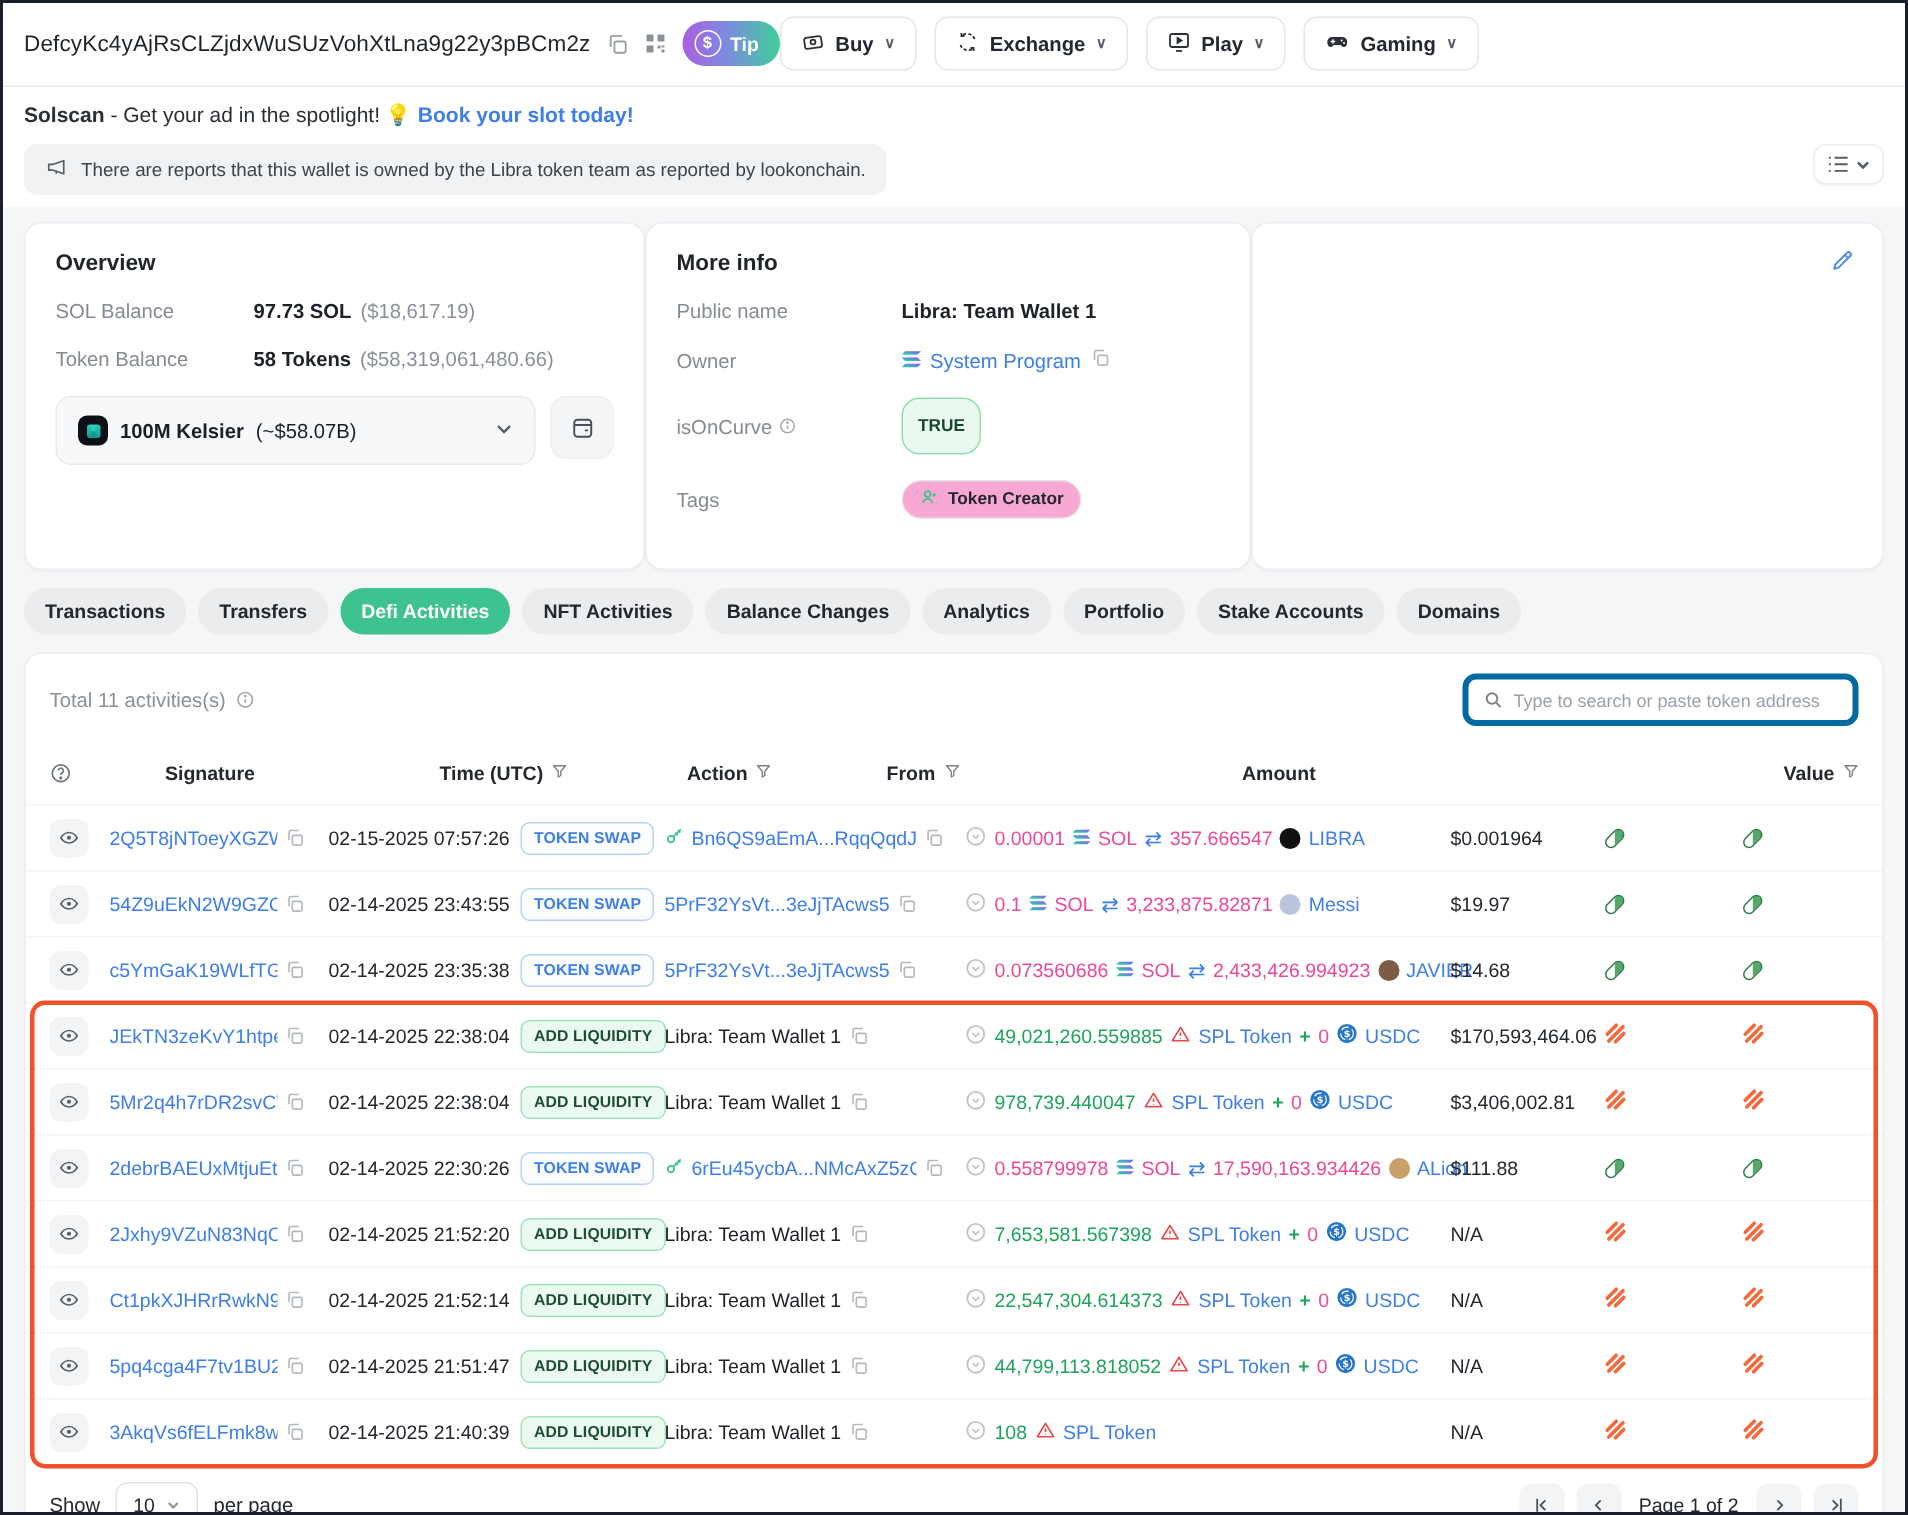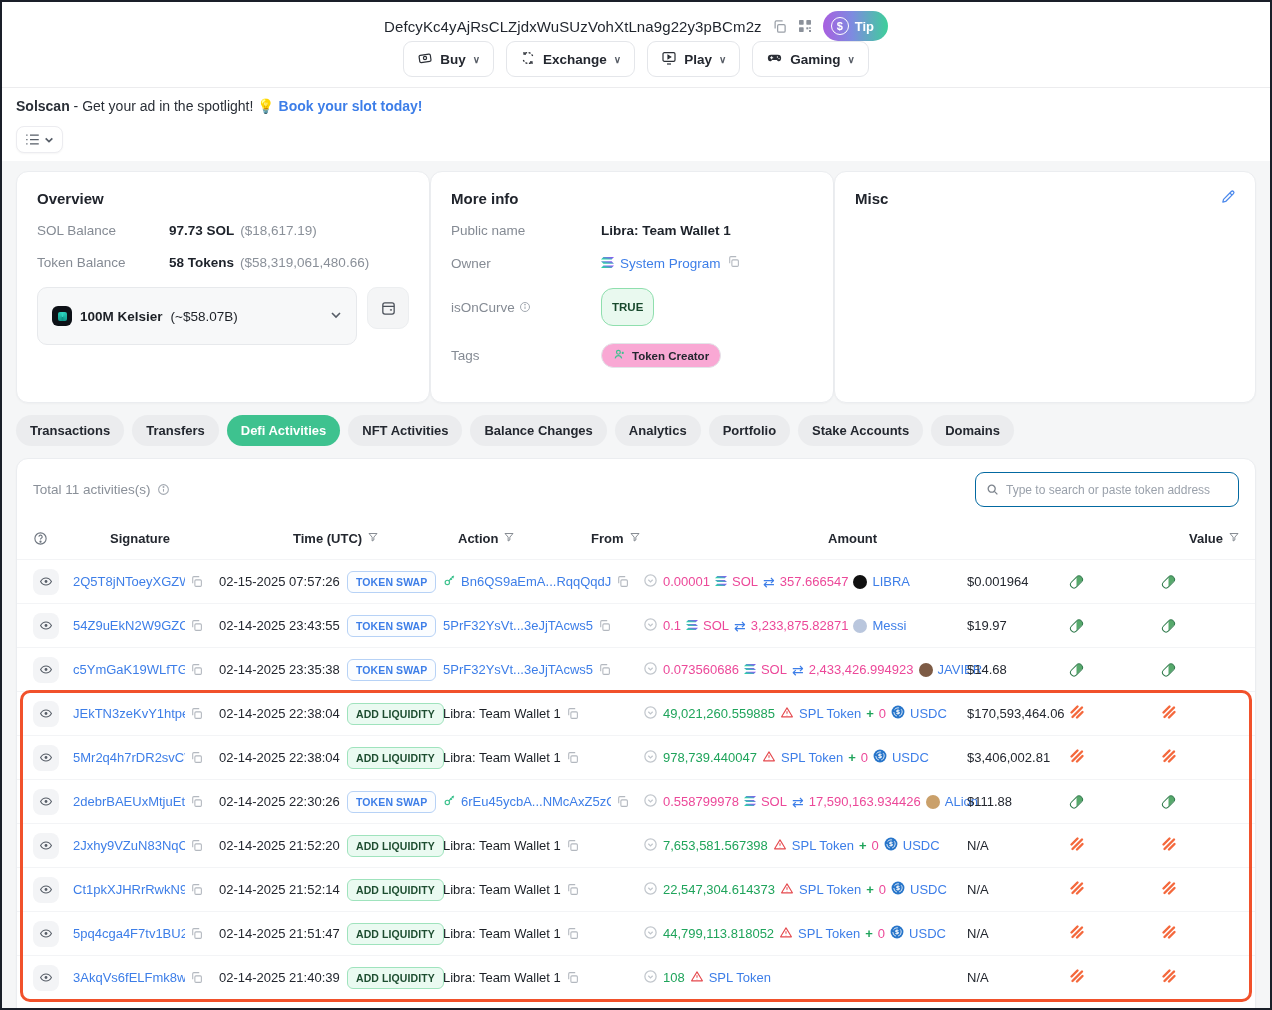--- a/index.html
+++ b/index.html
@@ -1,21 +1,21 @@
 <!DOCTYPE html>
 <html><head>
 <meta charset="utf-8">
 <style>
   * { box-sizing: border-box; margin: 0; padding: 0; }
   html,body { background:#fff; }
   body { width:1272px; height:1010px; font-family:"Liberation Sans",sans-serif; color:#1c2026; position:relative; overflow:hidden; }
   .frame { position:absolute; inset:0; border:2px solid #1a1f29; pointer-events:none; z-index:50; }
 
   
-  .topbar { display:flex; align-items:center; justify-content:flex-start; padding:11px 16px 10px;flex-direction:column; }
+  .topbar { display:flex; align-items:center; justify-content:flex-start; padding:11px 16px 10px; }
   .topbar-left { display:flex; align-items:center; gap:10px; }
   .address { font-size:15px; font-weight:500; color:#1f242c; letter-spacing:.1px; }
   .icon-btn { display:inline-flex; align-items:center; justify-content:center; cursor:pointer; }
   .tip-btn { display:inline-flex; align-items:center; gap:6px; border:none; cursor:pointer; height:30px; padding:0 14px 0 8px; border-radius:15px; background:linear-gradient(90deg,#a95fe0 0%,#7d8be0 45%,#3ecf9a 100%); color:#fff; font-weight:700; font-size:13px; font-family:inherit; }
   .tip-ico { width:18px; height:18px; border-radius:50%; border:1.6px solid #fff; display:inline-flex; align-items:center; justify-content:center; font-size:11px; font-weight:700; }
   .topbar-right { display:flex; gap:12px; }
   .hdr-action { display:inline-flex; align-items:center; gap:7px; height:36px; padding:0 13px; background:#fff; border:1px solid #e4e6ea; border-radius:9px; font-size:13.5px; font-weight:600; color:#23272f; cursor:pointer; font-family:inherit; }
   .hdr-action .chev { color:#575d66; font-size:10px; }
   .divider { border-bottom:1px solid #ececee; }
 
@@ -35,40 +35,40 @@
   .card-overview { width:414px; }
   .card-moreinfo { width:404px; }
   .card-misc { flex:1; position:relative; }
   .kv { display:flex; align-items:center; margin-bottom:17px; font-size:13.5px; }
   .kv .k { width:132px; color:#858b94; flex:none; }
   .kv .v { color:#1d222a; display:flex; align-items:center; gap:6px; flex-wrap:wrap; }
   .kv .v b { font-weight:700; }
   .kv .muted { color:#8a9099; }
   .mi .k { width:150px; }
   .tok-select-row { display:flex; gap:10px; margin-top:4px; }
-  .tok-select { flex:1; display:flex; align-items:center; gap:8px; background:#f7f8f9; border:1px solid #e7e9ec; border-radius:10px; height:58px; padding:0 14px; cursor:pointer; font-size:13.5px; }
+  .tok-select { flex:1; display:flex; align-items:center; gap:8px; background:#f7f8f9; border:1px solid #e7e9ec; border-radius:10px; height:46px; padding:0 14px; cursor:pointer; font-size:13.5px; }
   .tok-select .grow { flex:1; }
   .tok-badge { width:20px; height:20px; border-radius:6px; background:#0d1117; display:inline-flex; align-items:center; justify-content:center; flex:none; }
   .tok-badge::after { content:""; width:9px; height:9px; border-radius:2px; background:conic-gradient(#2dd4bf,#0d9488,#2dd4bf); }
   .sq-btn { width:42px; height:42px; background:#f4f5f6; border:1px solid #eceef0; border-radius:10px; display:inline-flex; align-items:center; justify-content:center; cursor:pointer; }
   .pill-true { display:inline-block; background:#e9f9ef; border:1px solid #8fdfae; color:#17482c; font-size:11.5px; font-weight:700; padding:12px 10px; border-radius:12px; }
   .pill-tag { display:inline-flex; align-items:center; gap:6px; background:#f9a8d4; border:1px solid #e3e5e9; border-radius:13px; padding:4px 11px; font-size:11.5px; font-weight:700; color:#23272f; }
   .link { color:#3d7ee8; cursor:pointer; }
   .edit-btn { position:absolute; top:16px; right:18px; cursor:pointer; }
 
   
   .tabs { display:flex; gap:8px; margin:12px 0; }
   .tab { background:#ebecee; border:none; border-radius:16px; padding:8px 14px; font-size:13px; font-weight:600; color:#23272f; cursor:pointer; font-family:inherit; }
   .tab.active { background:#3ec28f; color:#fff; }
 
   
   .table-card { background:#fff; border:1px solid #ebedf0; border-radius:12px; box-shadow:0 1px 2px rgba(16,24,40,.03); }
   .table-top { display:flex; align-items:center; justify-content:space-between; padding:13px 16px 10px;gap:40px; }
   .total { color:#8a9099; font-size:13.5px; display:inline-flex; align-items:center; gap:6px; }
-  .search-box { display:flex; align-items:center; gap:7px; width:264px; height:35px; border:1px solid #0369a1; border-radius:9px; padding:0 10px; }
+  .search-box { display:flex; align-items:center; gap:7px; width:264px; height:35px; border:4px solid #0369a1; border-radius:9px; padding:0 10px; }
   .search-box input { border:none; outline:none; flex:1; font-size:12px; font-family:inherit; color:#30353d; }
   .search-box input::placeholder { color:#9aa1ab; }
 
   .tgrid { display:grid; grid-template-columns:40px 146px 128px 96px 200px 324px 102px 92px 1fr; align-items:center; padding:0 16px; }
   .thead { height:42px; font-size:13px; font-weight:700; color:#23272f;gap:37px; }
   .thead .th { display:flex; align-items:center; gap:5px; }
   .tbody { position:relative; }
   .trow { height:44px; font-size:13px; border-top:1px solid #f3f4f6; }
   .cell { display:flex; align-items:center; gap:5px; min-width:0; }
   .eyebtn { width:26px; height:26px; border:none; background:#f3f4f6; border-radius:8px; display:inline-flex; align-items:center; justify-content:center; cursor:pointer; }
@@ -162,20 +162,29 @@
         </button>
       </div>
   </div>
   <div class="divider"></div>
 
   <div class="ad-row">
     <b>Solscan</b><span> - Get your ad in the spotlight! 💡 </span><span class="ad-link">Book your slot today!</span>
   </div>
 
   <div class="notice-row">
+    <span class="notice-pill">
+      <span>
+        <svg width="15" height="15" viewBox="0 0 24 24" fill="none" stroke="#565d67" stroke-width="1.8">
+            <path d="M20 5L8 9H4v6h4l12 4V5z" stroke-linejoin="round"></path>
+            <path d="M12 15.5V19"></path>
+          </svg>
+      </span>
+      <span>There are reports that this wallet is owned by the Libra token team as reported by lookonchain.</span>
+    </span>
     <span class="list-btn">
       <svg width="15" height="13" viewBox="0 0 24 20" fill="none" stroke="#565d67" stroke-width="2">
           <path d="M2 3h2M8 3h14M2 10h2M8 10h14M2 17h2M8 17h14"></path>
         </svg>
       <svg width="10" height="10" viewBox="0 0 12 12" fill="none" stroke="#565d67" stroke-width="2">
           <path d="M2 4l4 4 4-4"></path>
         </svg>
     </span>
   </div>
 
@@ -266,21 +275,20 @@
                     <path d="M4 19c1-3.5 3-5 6-5s5 1.5 6 5"></path>
                     <path d="M18 7v4M16 9h4"></path>
                   </svg></span>
               <span>Token Creator</span>
             </span>
           </span>
         </div>
       </div>
 
       <div class="card card-misc">
-        <h3>Misc</h3>
         <span class="edit-btn">
           <svg width="17" height="17" viewBox="0 0 24 24" fill="none" stroke="#4c89ec" stroke-width="1.8">
               <path d="M4 20l1-4L16 5a2.1 2.1 0 0 1 3 3L8 19l-4 1z" stroke-linejoin="round"></path>
               <path d="M14 7l3 3"></path>
             </svg>
         </span>
       </div>
     </div>
 
     <div class="tabs">

